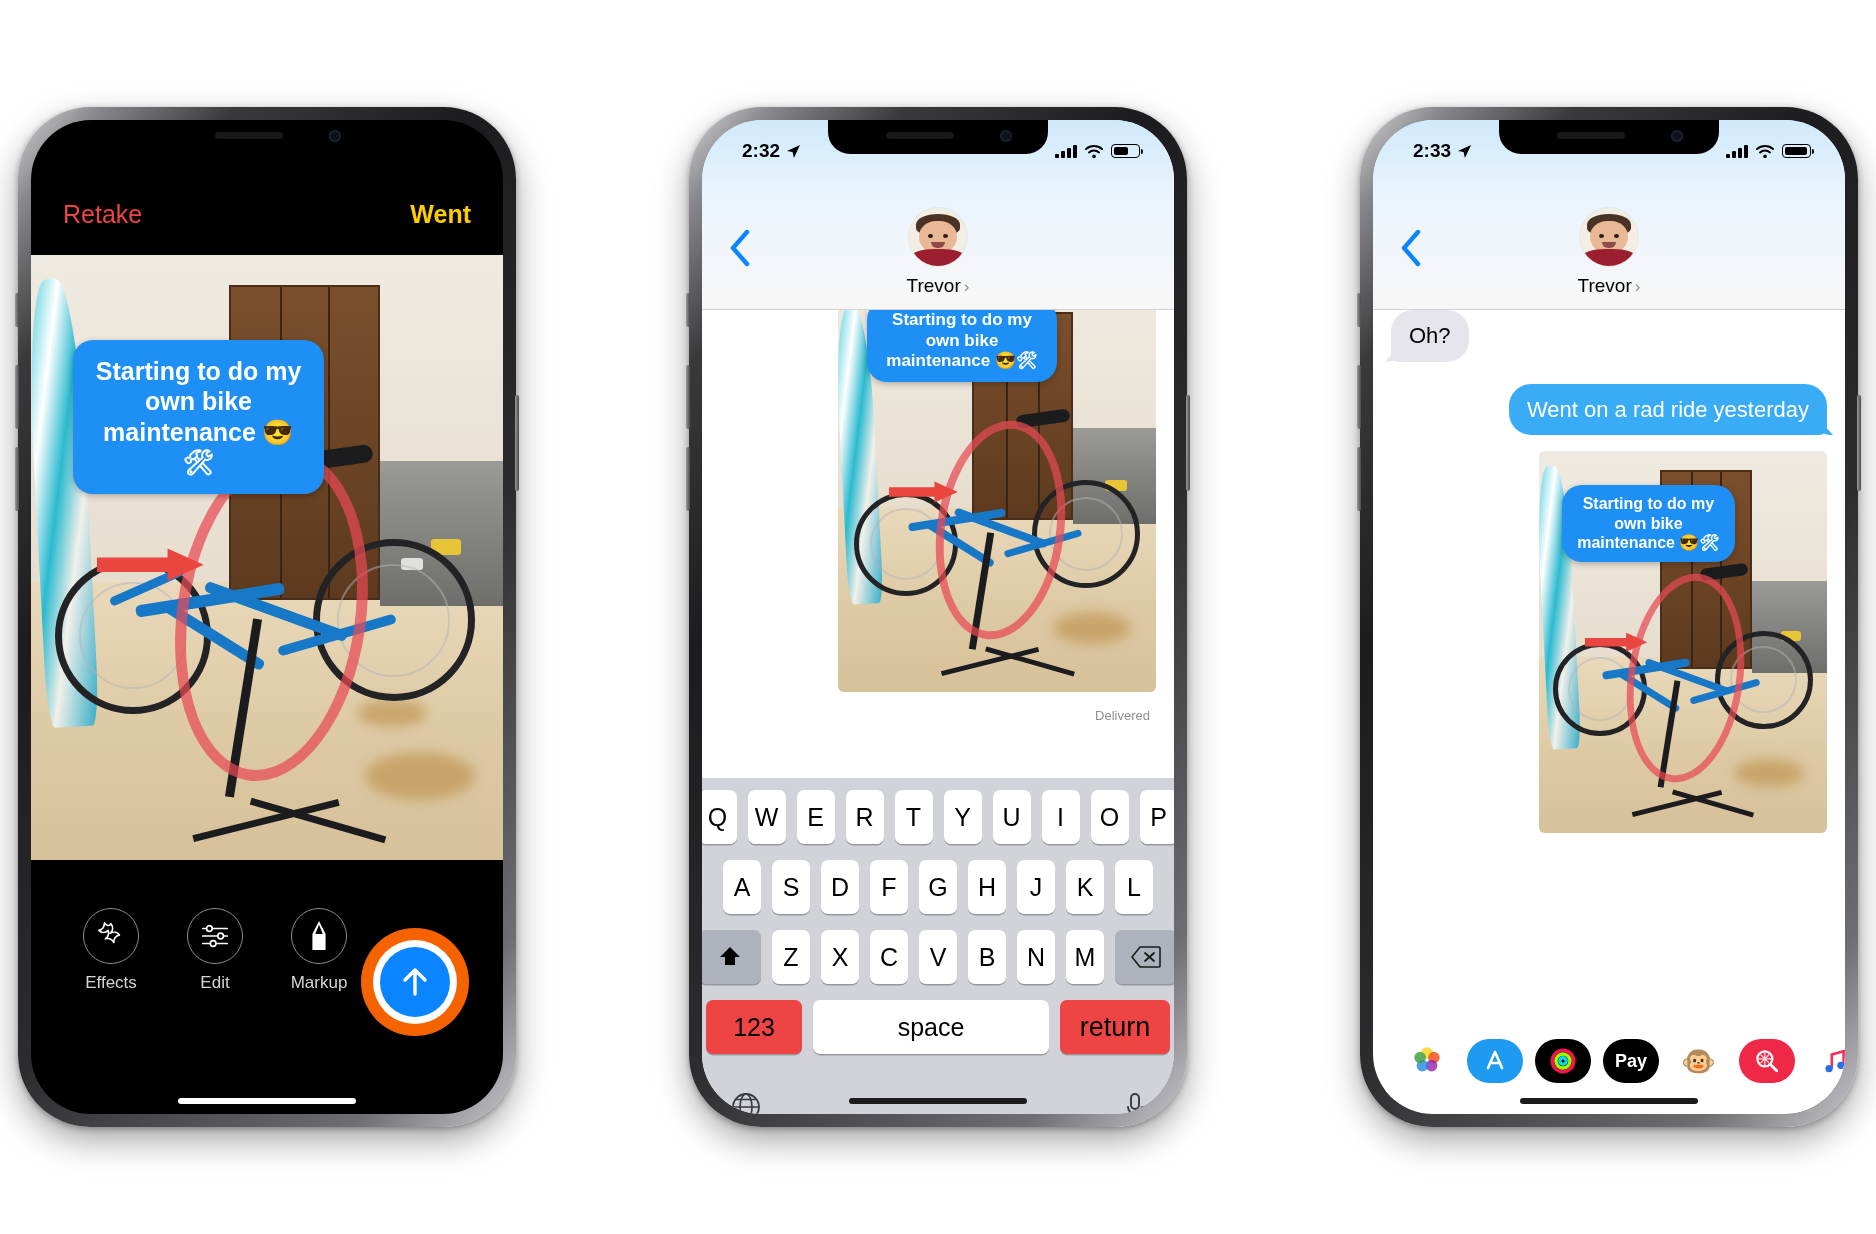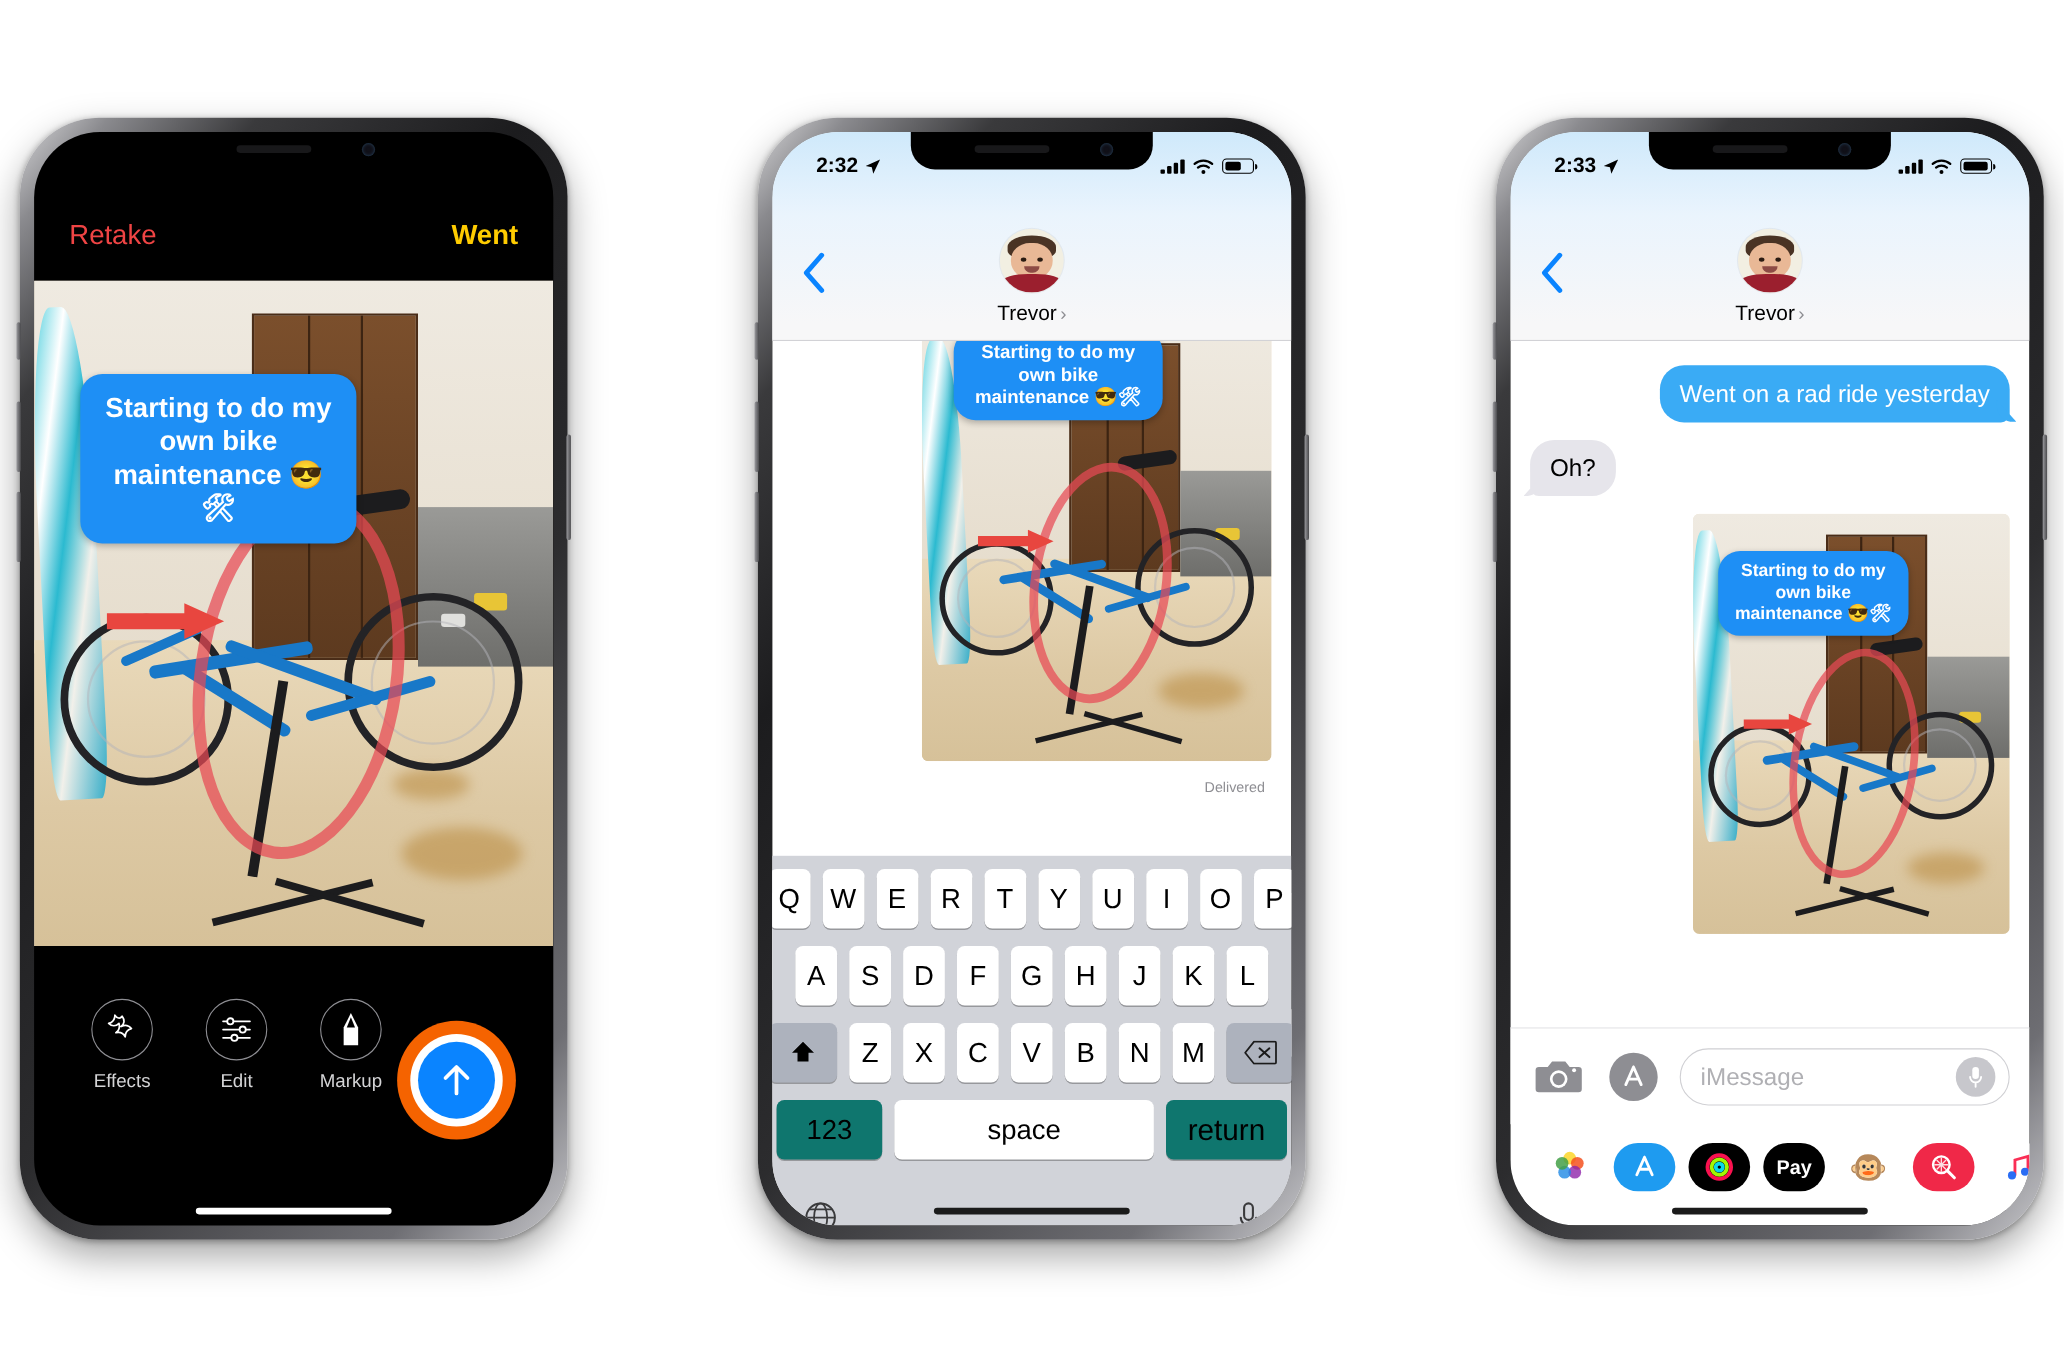--- a/index.html
+++ b/index.html
@@ -199,21 +199,21 @@
   .appdrawer .ai { width:56px; height:44px; border-radius:22px; display:flex; align-items:center; justify-content:center; font-size:20px; flex:0 0 auto; }
 
   
   .keyboard { position:absolute; left:0; right:0; bottom:0; background:#d1d3d9; padding-top: 12px; }
   .krow { display:flex; justify-content:center; gap:11px; margin-bottom: 16px; }
   .key {
     background:#fff; border-radius:7px; min-width:38px; height:54px;
     display:flex; align-items:center; justify-content:center;
     font-size:25px; color:#000; box-shadow: 0 1.4px 0 rgba(0,0,0,.28);
   }
-  .key.wide { background:#0f766e; }
+  .key.wide { background:#ef4444; }
   .key.sp { min-width: 236px; }
   .key.n123 { min-width: 96px; }
   .key.ret { min-width: 110px; font-size:27px; }
   .key.shift, .key.del { min-width: 62px; background:#adb2bd; }
   .kbbottom { display:flex; align-items:center; justify-content:space-between; padding: 8px 28px 0; height: 70px; }
 </style>
 </head>
 <body>
 
 <div class="stage">
@@ -567,25 +567,25 @@
             <div class="av-eye" style="right:32%;"></div>
             <div class="av-mouth"></div>
             <div class="av-shirt"></div>
           </div>
           <div class="msg-name">
             <span>Trevor</span><span class="chev">›</span>
           </div>
         </div>
 
         <div class="thread" style="top:190px; bottom:170px;">
+          <div class="row in">
+            <div class="bubble in">Oh?</div>
+          </div>
           <div class="row out" style="margin-top:22px;">
             <div class="bubble out">Went on a rad ride yesterday</div>
-          </div>
-          <div class="row in">
-            <div class="bubble in">Oh?</div>
           </div>
           <div class="row out">
             <div class="photo-msg" style="width:288px; height:382px;">
               <div class="bike-scene">
                 <div class="bk-wall"></div>
                 <div class="bk-floor"></div>
                 <div class="bk-surf"></div>
                 <div class="bk-locker"></div>
                 <div class="bk-shelf"></div>
                 <div class="bk-tool" style="right:9%; top:47%; width:20px; height:10px;"></div>
@@ -604,46 +604,20 @@
                 <svg class="bk-arrow" style="left:16%; top:46%; width:22%; height:8%;" viewBox="0 0 120 40">
                   <path d="M0 12 H78 V2 L118 20 L78 38 V28 H0 Z" fill="#e8463f"></path>
                 </svg>
                 <div class="sticker" style="left:8%; top:9%; width:60%; padding:9px 9px; font-size:16px;">Starting to do my own bike maintenance 😎🛠</div>
               </div>
             </div>
           </div>
 
         </div>
 
-        <div class="inputbar" style="bottom:92px;">
-          <div class="icon-btn">
-            <svg width="44" height="34" viewBox="0 0 44 34">
-              <path d="M4 8 h8 l4-5 h12 l4 5 h8 a3 3 0 0 1 3 3 v17 a3 3 0 0 1 -3 3 h-36 a3 3 0 0 1 -3 -3 v-17 a3 3 0 0 1 3 -3 z" fill="#8e8e93"></path>
-              <circle cx="22" cy="19" r="8" fill="#fff"></circle>
-                <circle cx="22" cy="19" r="5.6" fill="#8e8e93"></circle>
-              <circle cx="36" cy="11" r="1.8" fill="#fff"></circle>
-            </svg>
-          </div>
-          <div class="icon-btn">
-            <div class="appstore-ico">
-              <svg width="26" height="26" viewBox="0 0 26 26">
-                <path d="M13 4 L20 20 M13 4 L6 20 M8.5 15 H17.5" stroke="#fff" stroke-width="2.6" fill="none" stroke-linecap="round"></path>
-              </svg>
-            </div>
-          </div>
-          <div class="msgfield">
-            <span>iMessage</span>
-            <div class="mic">
-              <svg width="16" height="22" viewBox="0 0 16 22">
-                <rect x="5" y="2" width="6" height="11" rx="3" fill="#fff"></rect>
-                <path d="M3 11 a5 5 0 0 0 10 0 M8 16 v4" stroke="#fff" stroke-width="1.7" fill="none" stroke-linecap="round"></path>
-              </svg>
-            </div>
-          </div>
-        </div>
 
         <div class="appdrawer" style="bottom:14px; background:#fff;">
           <div class="ai" style="background:#fff;">
             <svg width="30" height="30" viewBox="0 0 26 26">
               <circle cx="13" cy="6" r="5" fill="#fdd835" opacity=".9"></circle>
               <circle cx="19" cy="10" r="5" fill="#f4511e" opacity=".85"></circle>
               <circle cx="17" cy="17" r="5" fill="#8e24aa" opacity=".8"></circle>
               <circle cx="9" cy="17" r="5" fill="#1e88e5" opacity=".8"></circle>
               <circle cx="7" cy="10" r="5" fill="#43a047" opacity=".85"></circle>
             </svg>

